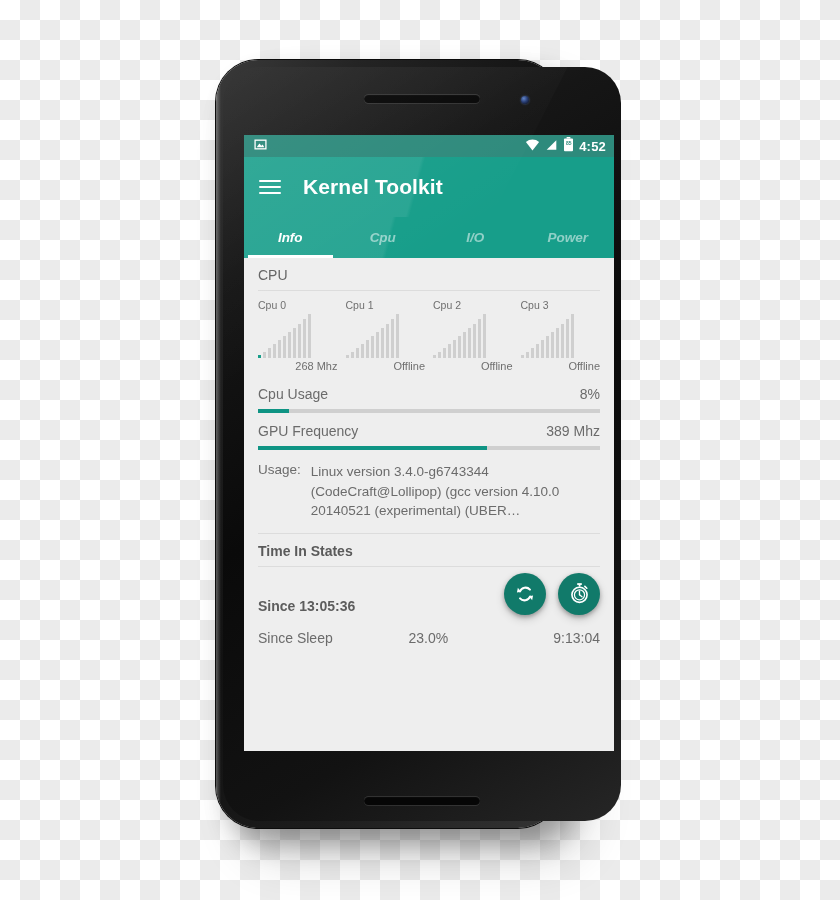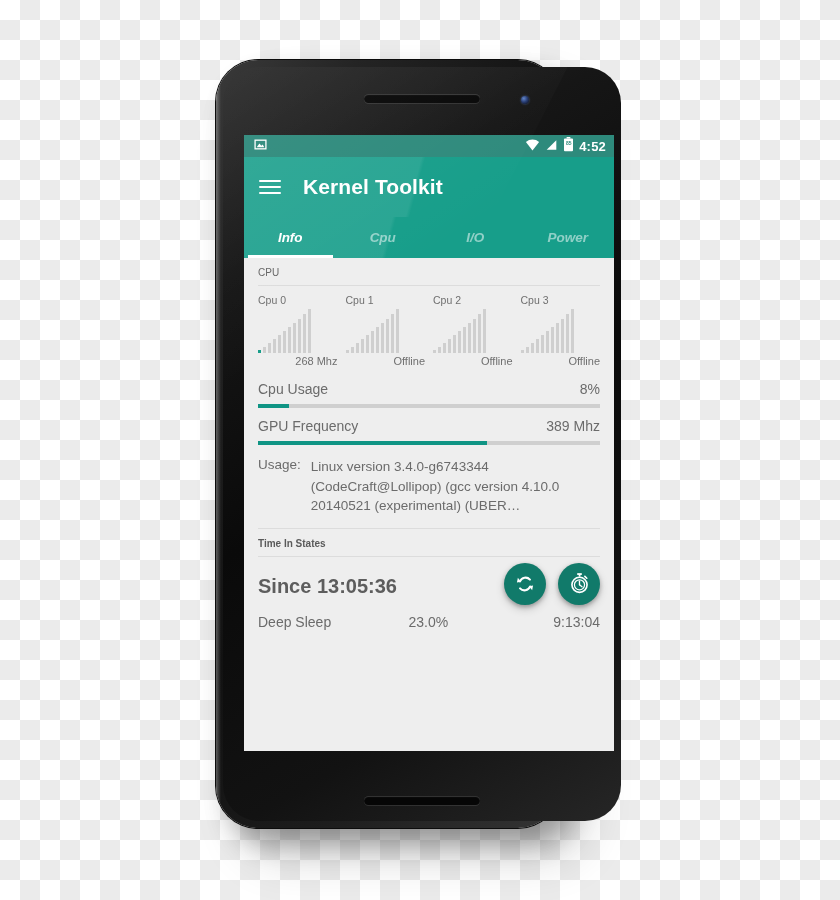--- a/index.html
+++ b/index.html
@@ -195,21 +195,21 @@
     left: 4px; right: 4px; bottom: 0;
     height: 3px;
     background: #ffffff;
   }
 
   
   #content { background:#eeeeee; height: 493px; position:relative; overflow:hidden; }
 
   .section-head {
     padding: 9px 14px 7px 14px;
-    font-size: 10px;
+    font-size: 14px;
     color: #636363;
   }
   .section-head.bold { font-weight: bold; color:#5a5a5a; }
   .divider { height:1px; background:#dcdcdc; margin: 0 14px; }
 
   
   #cpu-row { display:flex; padding: 8px 10px 4px 10px; }
   .cpu-cell { flex:1; padding: 0 4px; }
   .cpu-label { font-size: 10.5px; color:#6f6f6f; margin-bottom: 3px; }
   .cpu-bars {
@@ -236,21 +236,21 @@
   }
   #kernel-key { font-size: 13.5px; color:#6b6b6b; white-space:nowrap; }
   #kernel-val { font-size: 13.5px; color:#6b6b6b; text-align:left; line-height: 1.45; flex:1; }
 
   
   #since-row {
     position: relative;
     padding: 18px 14px 8px 14px;
     display:flex; align-items:center;
   }
-  #since-label { font-size: 20px; font-weight:bold; color:#5d5d5d; }
+  #since-label { font-size: 14px; font-weight:bold; color:#5d5d5d;margin-top:13px; }
   #fabs { position:absolute; right: 14px; top: 6px; display:flex; gap: 12px; }
   .fab {
     width: 42px; height: 42px; border-radius: 50%;
     background: #117a6a;
     display:flex; align-items:center; justify-content:center;
     box-shadow: 0 2px 4px rgba(0,0,0,.28), 0 4px 10px rgba(0,0,0,.16);
     cursor:pointer;
   }
 
   
@@ -452,21 +452,21 @@
                   <circle cx="12" cy="13.4" r="5.3" fill="none" stroke="#fff" stroke-width="1.3"></circle>
                   <path d="M12 13.4 L12 9.6" fill="none" stroke="#fff" stroke-width="1.4" stroke-linecap="round"></path>
                   <path d="M12 13.4 L14.6 15.4" fill="none" stroke="#fff" stroke-width="1.4" stroke-linecap="round"></path>
                   <path d="M17.6 4.6 L19.6 6.5" fill="none" stroke="#fff" stroke-width="1.7" stroke-linecap="round"></path>
                 </svg>
               </div>
             </div>
           </div>
 
           <div class="tis-row">
-            <span class="tis-name">Deep Sleep</span>
+            <span class="tis-name">Since Sleep</span>
             <span class="tis-pct">23.0%</span>
             <span class="tis-time">9:13:04</span>
           </div>
 
         </div>
 
       </div>
     </div>
   </div>
 </div>

